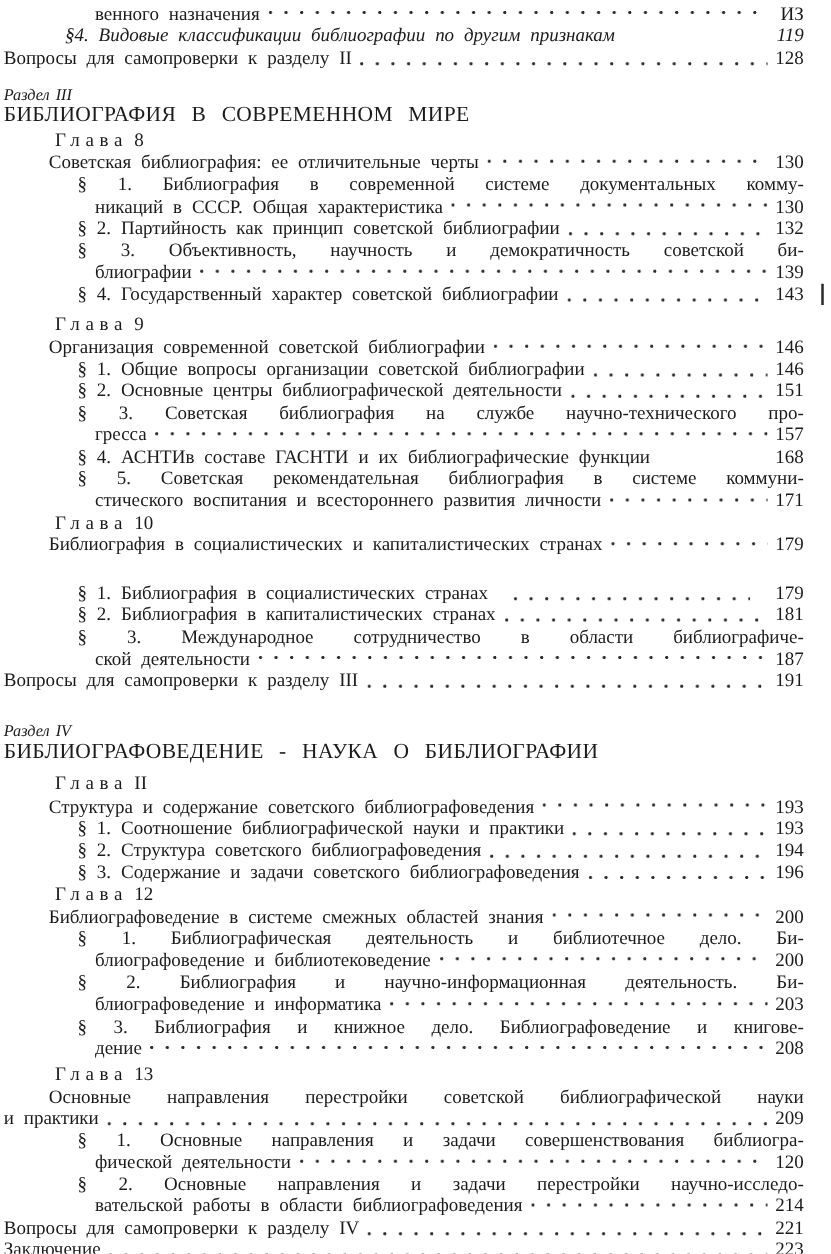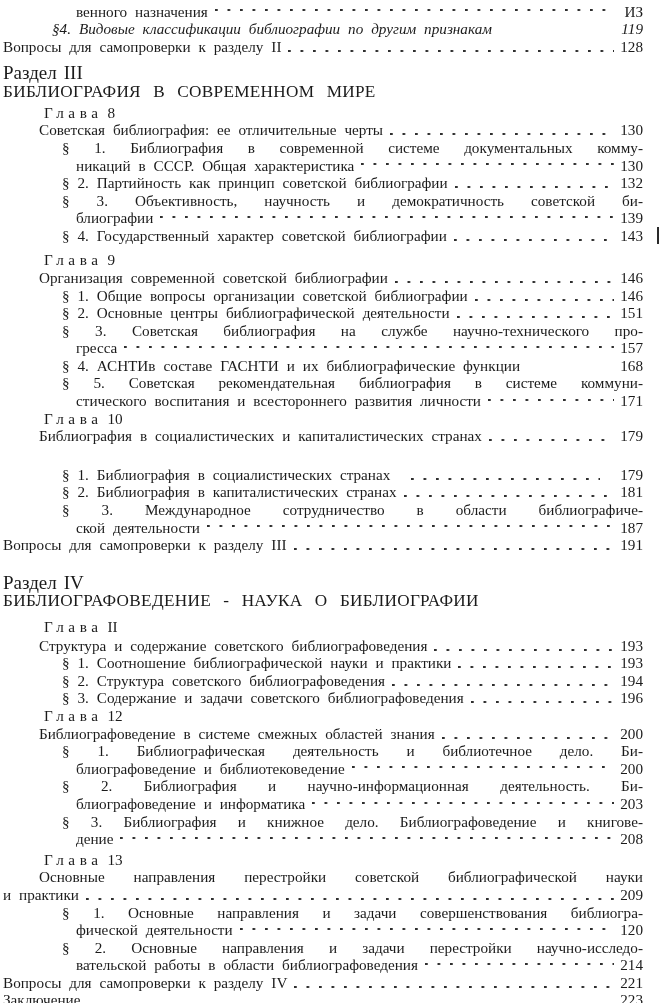--- a/index.html
+++ b/index.html
@@ -14,27 +14,27 @@
   .t-just .txt{flex:1;white-space:normal;text-align:justify;text-align-last:justify;word-spacing:0.27em;}
   .leader{
     flex:1;height:4px;margin:0 2px 3px 7px;
     background-image:radial-gradient(circle at 1.4px 2px,#2e2e2e 1.05px,rgba(0,0,0,0) 1.5px);
     background-size:12.5px 4px;background-repeat:repeat-x;background-position:left bottom;
   }
   .spacer{flex:1;}
   .page{min-width:27px;text-align:right;white-space:pre;}
   
   .ind-flush{padding-left:0;}
-  .ind-chapter{padding-left:36px;}
+  .ind-chapter{padding-left:36px;align-items:center;}
   .ind-head{padding-left:41px;}
   .ind-sect{padding-left:59px;}
   .ind-sect2{padding-left:49px;font-style:italic;}
   .ind-cont{padding-left:73px;align-items:center;}
   
-  .t-section_label{font-size:19px;}
+  .t-section_label{font-style:italic;font-size:13px;align-items:center;}
   .t-section_label .txt{word-spacing:0.12em;}
   .t-section_title{font-size:17.2px;}
   .t-section_title .txt{word-spacing:0.45em;letter-spacing:0.3px;}
   .t-chapter_head .word{letter-spacing:0.30em;white-space:pre;}
   .t-chapter_head .num{margin-left:5px;white-space:pre;}
   
   .mark::after{
     content:"";position:absolute;right:-16px;bottom:1px;
     width:2.5px;height:17px;background:#2a2a2a;
   }

